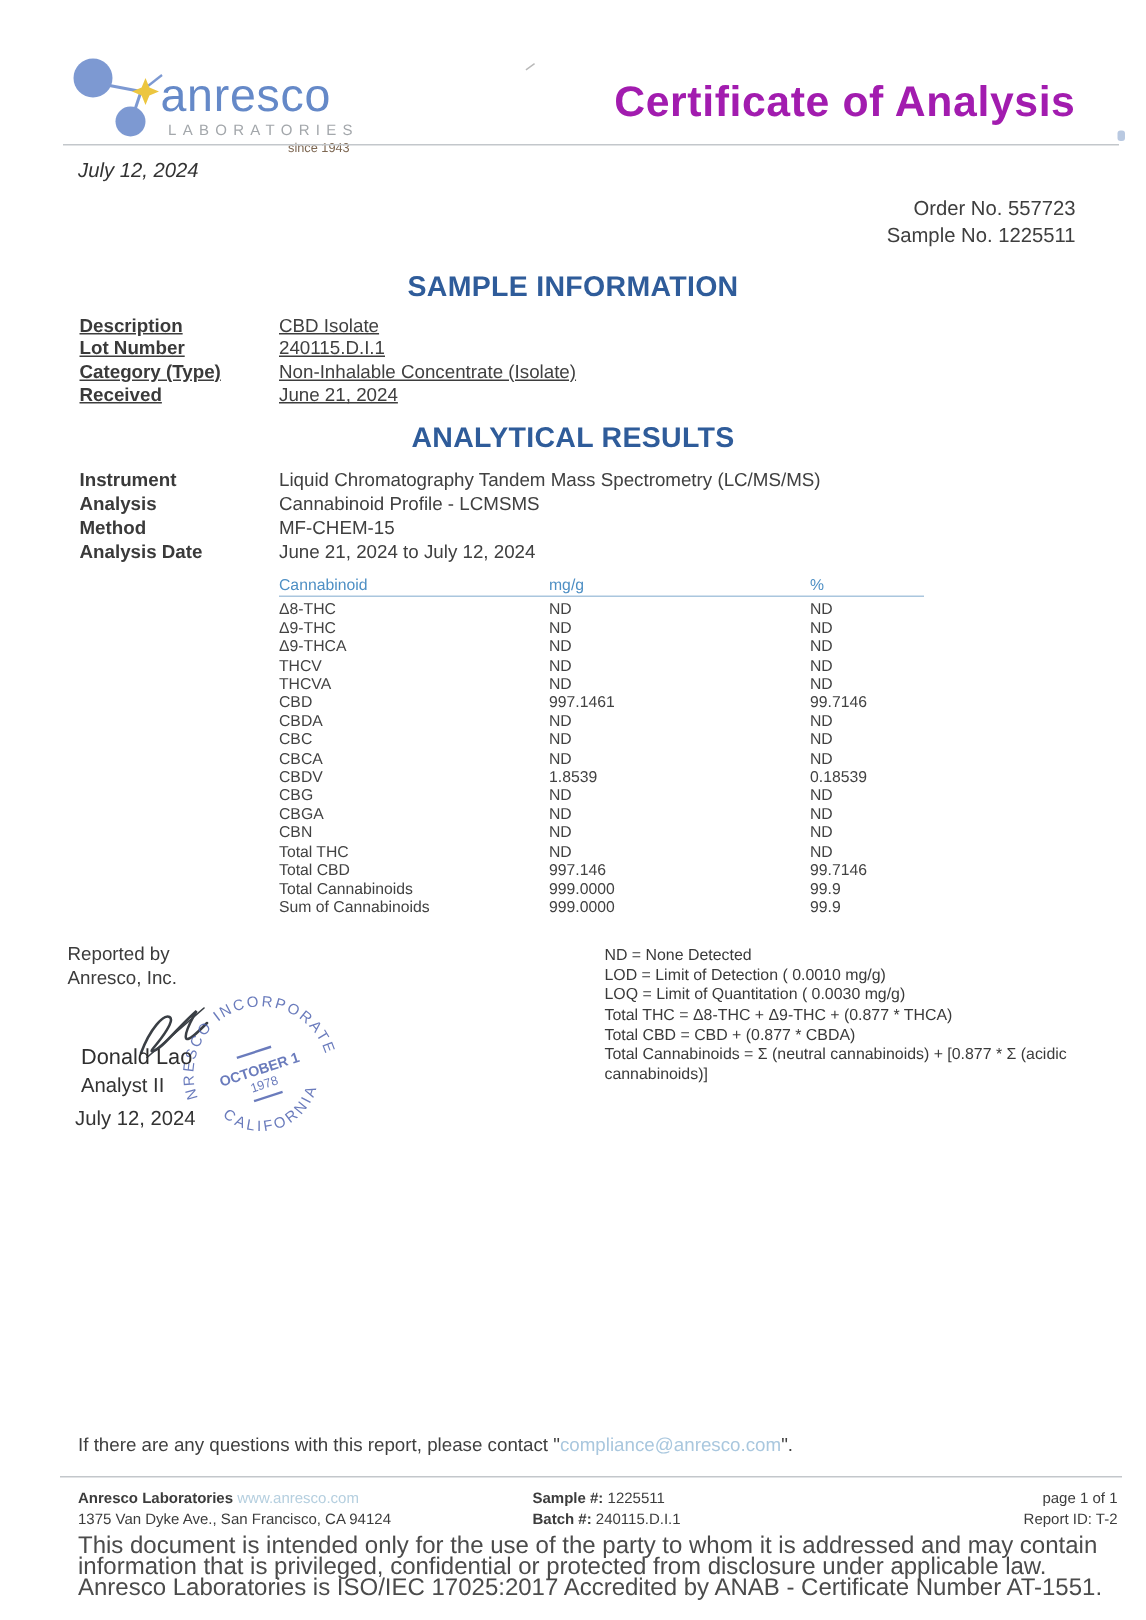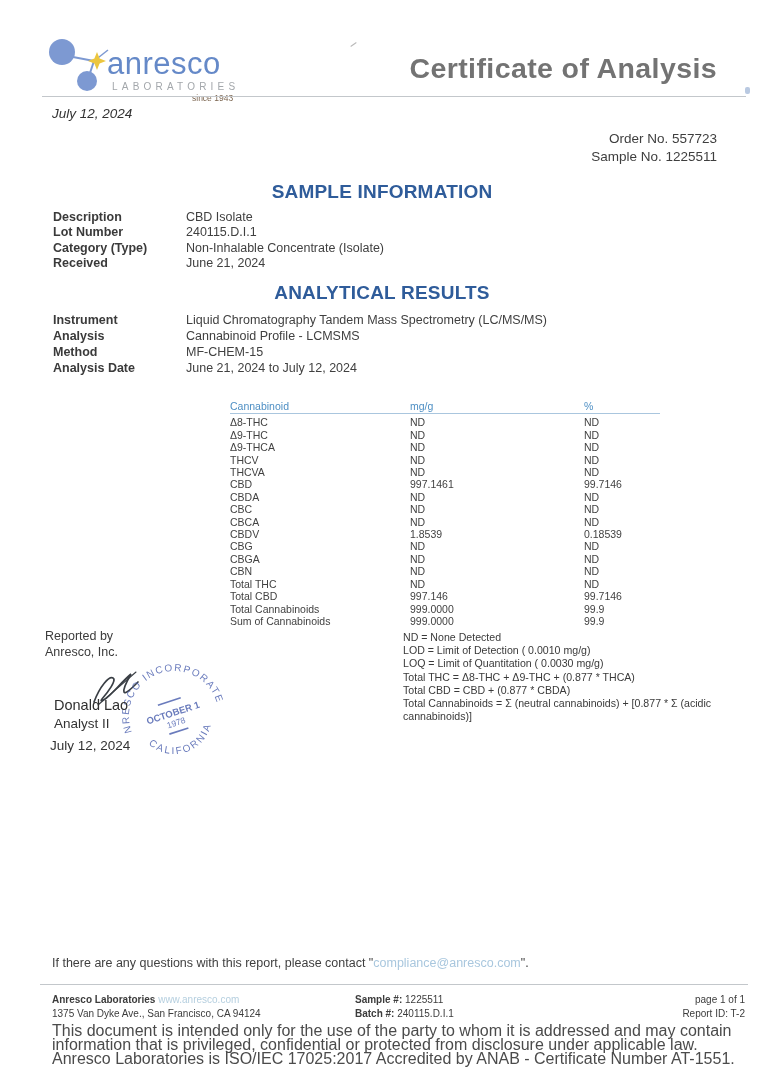--- a/index.html
+++ b/index.html
@@ -1,40 +1,40 @@
 <!DOCTYPE html>
 <html><head>
 <meta charset="utf-8">
 <style>
   html,body{margin:0;padding:0;background:#e9e9e9;}
   .page{position:relative;width:764px;height:1080px;background:#ffffff;overflow:hidden;
         font-family:"Liberation Sans",sans-serif;color:#3d3d3d;}
   .abs{position:absolute;}
 
   
-  .title{top:52px;right:47px;font-size:28.5px;font-weight:600;letter-spacing:.4px;color:#737373;}
+  .title{top:52px;right:47px;font-size:28.5px;font-weight:600;letter-spacing:.4px;color:#a21caf;}
   .hrule{top:96px;left:42px;width:704px;border-top:1px solid #c3c7cb;height:0;}
   .date-top{top:106px;left:52px;font-size:13.5px;font-style:italic;color:#333;}
   .order-block{top:130px;right:47px;text-align:right;font-size:13.5px;line-height:18px;color:#3e3e3e;}
   .tick{top:44px;left:350px;width:7px;height:1px;background:#b9b9b9;transform:rotate(-35deg);}
   .bluespeck{top:87px;right:14px;width:5px;height:7px;background:#7f9cc9;opacity:.55;border-radius:2px;}
 
   
   .sec-head{left:0;width:764px;text-align:center;font-size:19px;font-weight:700;color:#2f5c9a;letter-spacing:.2px;}
   .sh1{top:181px;} .sh2{top:282px;}
 
   
   .fields{left:53px;font-size:12.5px;}
-  .f1{top:210px;line-height:15.4px;} .f2{top:312px;line-height:16px;}
+  .f1{top:210px;line-height:15.4px;text-decoration:underline;} .f2{top:312px;line-height:16px;}
   .frow{display:flex;}
   .flabel{width:133px;font-weight:700;color:#3a3a3a;}
   .fvalue{color:#404040;}
 
   
-  .tbl{left:186px;top:400px;width:430px;font-size:10.5px;line-height:12.4px;color:#424242;margin-left:44px;}
+  .tbl{left:186px;top:384px;width:430px;font-size:10.5px;line-height:12.4px;color:#424242;}
   .tr{display:flex;}
   .c1{width:180px;} .c2{width:174px;} .c3{flex:1;}
   .thead{color:#4e8fc4;border-bottom:1px solid #aac6de;padding-bottom:1px;margin-bottom:2px;}
 
   
   .reported{left:45px;top:628px;font-size:12.5px;line-height:16px;color:#3b3b3b;}
   .reported .b{font-weight:400;}
   .analyst-name{left:54px;top:697px;font-size:14.5px;color:#2f2f2f;}
   .analyst-title{left:54px;top:716px;font-size:13.5px;color:#333;}
   .date-bottom{left:50px;top:738px;font-size:13.5px;color:#333;}

